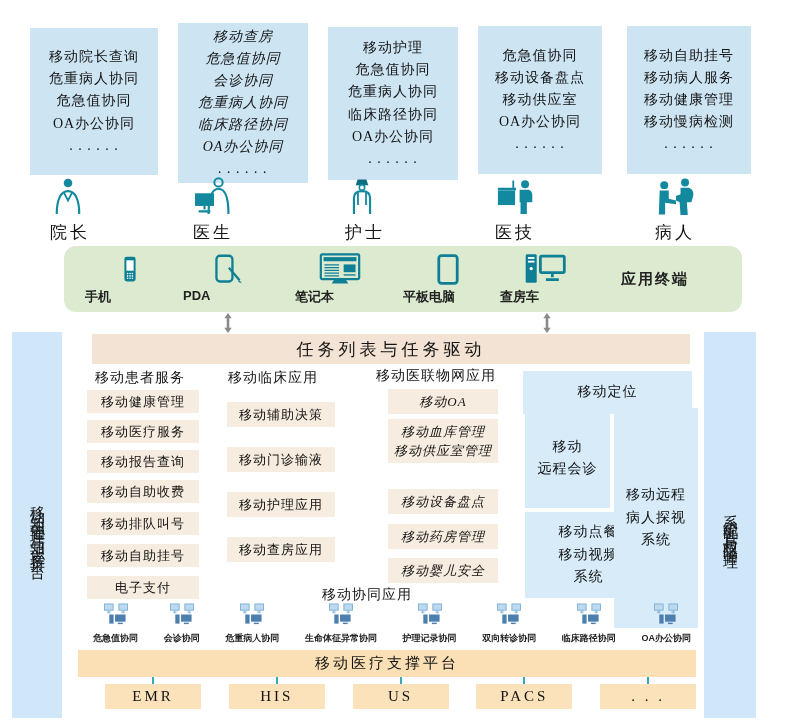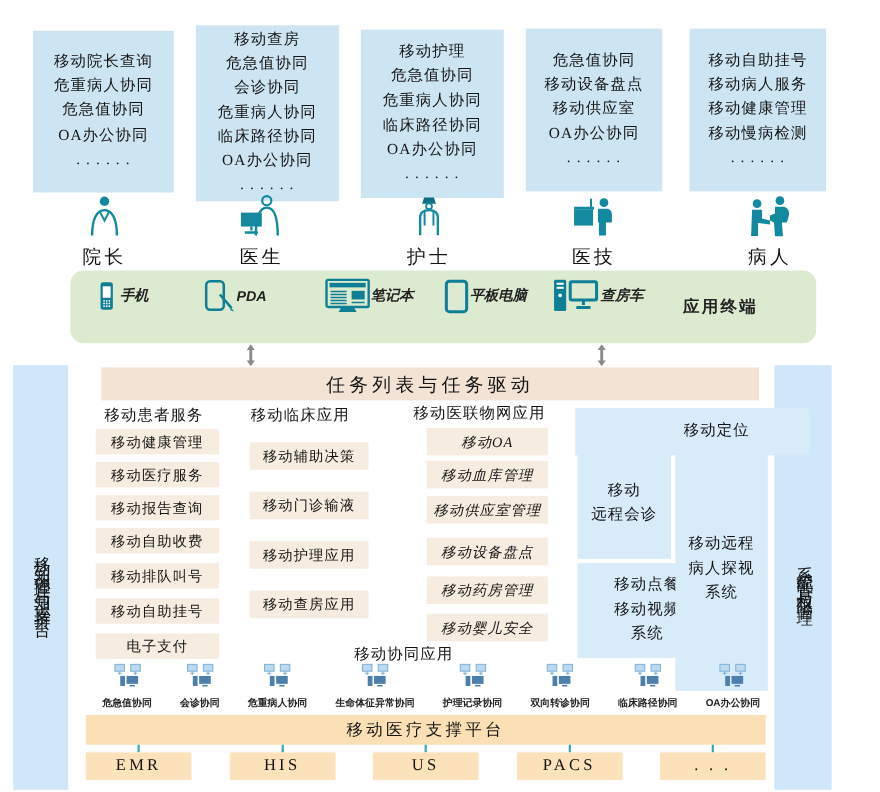--- a/index.html
+++ b/index.html
@@ -5,33 +5,33 @@
   html,body{margin:0;padding:0;background:#ffffff;}
   .canvas{position:relative;width:800px;height:720px;background:#ffffff;overflow:hidden;
           font-family:"Liberation Serif","DejaVu Serif",serif;color:#141414;}
   .abs{position:absolute;}
   .pre{white-space:pre-line;}
   .cen{display:flex;align-items:center;justify-content:center;text-align:center;}
 
   
   .tbox{background:#cde5f3;font-size:14px;line-height:1.58;letter-spacing:1px;}
   .t1{left:30px;top:28px;width:128px;height:147px;}
-  .t2{left:178px;top:23px;width:130px;height:160px;}
+  .t2{left:178px;top:23px;width:130px;height:160px;font-style:italic;}
   .t3{left:328px;top:27px;width:130px;height:153px;}
   .t4{left:478px;top:26px;width:124px;height:148px;}
   .t5{left:627px;top:26px;width:124px;height:148px;}
 
   
-  .role{top:177px;width:90px;display:flex;flex-direction:column;align-items:center;}
+  .role{top:177px;width:90px;display:flex;flex-direction:column;}
   .role .lbl{font-size:17px;letter-spacing:3px;margin-top:2px;}
   .r1{left:50px;}.r2{left:193px;}.r3{left:345px;}.r4{left:495px;}.r5{left:655px;}
 
   
   .gbar{left:64px;top:246px;width:678px;height:66px;background:#dcead0;border-radius:12px;}
-  .dev{top:250px;width:90px;display:flex;flex-direction:row;align-items:center;font-style:italic;}
+  .dev{top:250px;width:90px;display:flex;flex-direction:column;}
   .dev .dlbl{font-family:"Liberation Sans","DejaVu Sans",sans-serif;font-weight:bold;
              font-size:13px;margin-top:2px;color:#222;}
   .dev .ic{height:36px;display:flex;align-items:flex-end;justify-content:center;}
   .d1{left:85px;}.d2{left:183px;}.d3{left:295px;}.d4{left:403px;}.d5{left:500px;}
   .terminal-label{left:596px;top:246px;width:118px;height:66px;
       font-family:"Liberation Sans","DejaVu Sans",sans-serif;font-weight:bold;font-size:15px;
       letter-spacing:2px;color:#222;}
 
   .udarrow{top:313px;width:12px;height:20px;}
   .a1{left:222px;}.a2{left:541px;}
@@ -49,38 +49,38 @@
   .h1{left:95px;top:369px;}.h2{left:228px;top:369px;}.h3{left:376px;top:367px;}
   .h4{left:322px;top:586px;}
 
   .app{background:#f6ecdf;font-size:13px;letter-spacing:1px;}
   .c1{left:87px;width:112px;height:23px;}
   .c1a{top:390px;}.c1b{top:420px;}.c1c{top:450px;}.c1d{top:480px;}
   .c1e{top:512px;}.c1f{top:544px;}.c1g{top:576px;}
   .c2{left:227px;width:108px;height:25px;}
   .c2a{top:402px;}.c2b{top:447px;}.c2c{top:492px;}.c2d{top:537px;}
   .c3{left:388px;width:110px;height:25px;font-style:italic;}
-  .c3a{top:389px;}.c3b{top:419px;}.c3c{top:438px;margin-top:13px;}.c3d{top:489px;}
+  .c3a{top:389px;}.c3b{top:419px;}.c3c{top:438px;}.c3d{top:489px;}
   .c3e{top:524px;}.c3f{top:558px;}
 
   .feat{background:#d7ebf9;font-size:14px;line-height:1.6;letter-spacing:1px;}
-  .f1{left:523px;top:371px;width:169px;height:43px;padding-left:44px;}
+  .f1{left:523px;top:371px;width:169px;height:43px;}
   .f2{left:525px;top:408px;width:85px;height:100px;}
   .f3{left:525px;top:512px;width:85px;height:86px;padding-left:21px;}
   .f4{left:614px;top:408px;width:84px;height:220px;}
 
   .collab-row{left:93px;top:603px;width:598px;display:flex;justify-content:space-between;}
   .citem{display:flex;flex-direction:column;align-items:center;}
   .citem .clbl{font-family:"Liberation Sans","DejaVu Sans",sans-serif;font-weight:bold;
                font-size:9px;color:#222;margin-top:2px;white-space:nowrap;}
 
   .supbar{left:78px;top:650px;width:618px;height:27px;background:#fbe0b5;
           font-size:15px;letter-spacing:3px;}
   .sysrow{left:78px;top:677px;width:618px;display:flex;justify-content:space-between;}
-  .sys{display:flex;flex-direction:column;align-items:center;width:96px;}
+  .sys{display:flex;flex-direction:column;align-items:center;width:96px;margin-left:27px;}
   .sys .tick{width:2px;height:7px;background:#3aa6bc;}
   .sys .box{width:96px;height:25px;background:#fbe2bb;font-size:15px;letter-spacing:3px;
             display:flex;align-items:center;justify-content:center;}
 </style>
 </head>
 <body>
 
 <div class="canvas">
 
   <div class="abs tbox cen pre t1">移动院长查询

